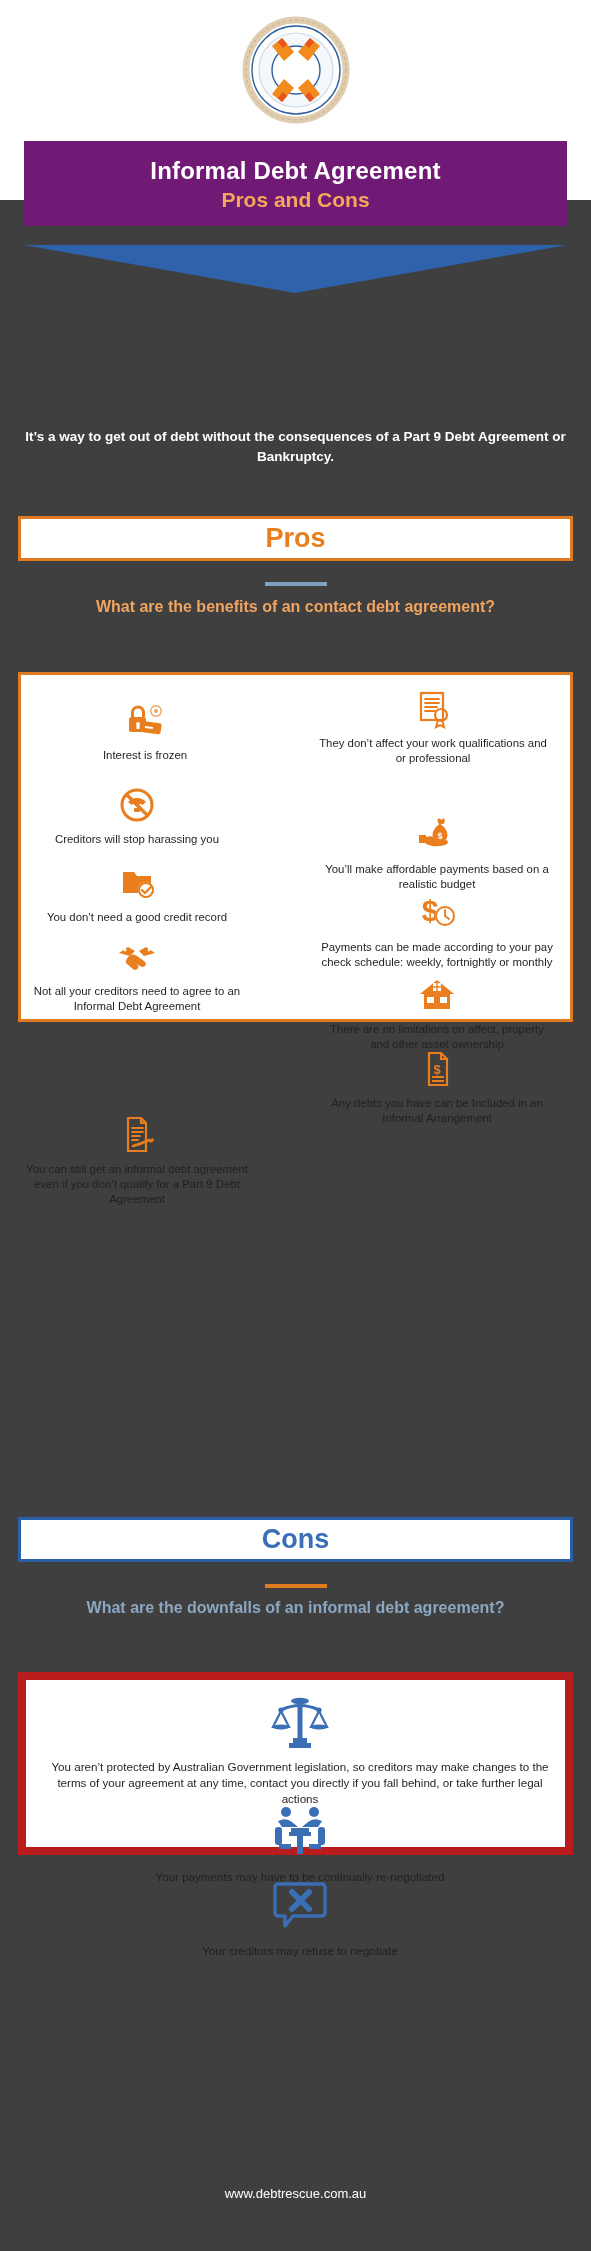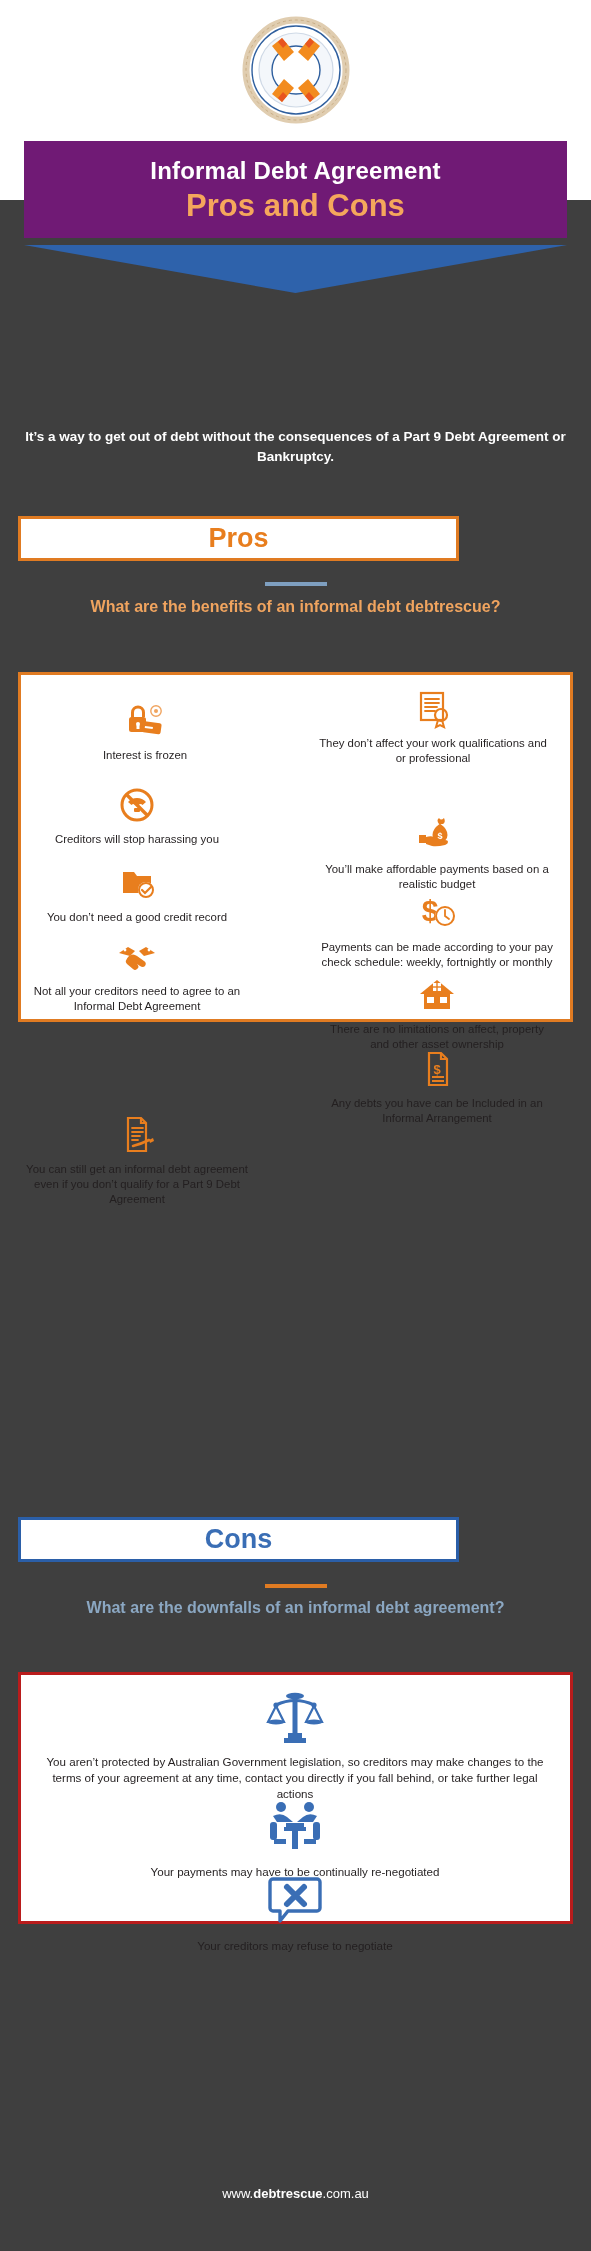--- a/index.html
+++ b/index.html
@@ -58,21 +58,21 @@
   }
   .ribbon-line1 {
     color: #ffffff;
     font-size: 24px;
     font-weight: bold;
     letter-spacing: .2px;
     line-height: 1.15;
   }
   .ribbon-line2 {
     color: #f5a75c;
-    font-size: 31px;
+    font-size: 21px;
     font-weight: bold;
     line-height: 1.2;
     margin-top: 2px;
   }
 
   
   .intro {
     position: absolute;
     left: 18px;
     width: 555px;
@@ -83,21 +83,21 @@
     line-height: 1.45;
     z-index: 6;
   }
   .intro.p1 { top: 333px; }
   .intro.p2 { top: 427px; }
 
   
   .sec-head {
     position: absolute;
     left: 18px;
-    width: 441px;
+    width: 555px;
     height: 45px;
     background: #ffffff;
     display: flex;
     align-items: center;
     justify-content: center;
     z-index: 6;
   }
   .sec-head.pros { top: 516px; border: 3px solid #e07b22; }
   .sec-head.cons { top: 1517px; border: 3px solid #2b5fa8; }
   .sec-head-title { font-size: 27px; font-weight: bold; line-height: 1; }
@@ -129,21 +129,21 @@
 
   
   .panel {
     position: absolute;
     left: 18px;
     width: 555px;
     background: #ffffff;
     z-index: 6;
   }
   .panel.pros { top: 672px; height: 350px; border: 3px solid #e07b22; }
-  .panel.cons { top: 1672px; height: 252px; border: 3px solid #b91c1c; }
+  .panel.cons { top: 1672px; height: 183px; border: 8px solid #b91c1c; }
 
   
   .pro-item {
     position: absolute;
     width: 232px;
     text-align: center;
     color: #231f20;
     font-size: 11.4px;
     line-height: 1.32;
   }
@@ -174,21 +174,21 @@
   
   .footer {
     position: absolute;
     left: 0; top: 2186px;
     width: 591px;
     text-align: center;
     color: #ffffff;
     font-size: 13px;
     z-index: 6;
   }
-  .footer b { font-weight: bold; }
+  .footer b { font-weight: normal; }
 </style>
 </head>
 <body>
 
 <div id="infographic">
 
   <div class="top-band">
     <div class="buoy-wrap">
       <svg viewBox="0 0 108 108" aria-hidden="true">
         <circle cx="54" cy="54" r="50" fill="none" stroke="#e0cdb0" stroke-width="7"></circle>
@@ -220,21 +220,21 @@
     <div class="ribbon-line1">Informal Debt Agreement</div>
     <div class="ribbon-line2">Pros and Cons</div>
   </div>
 
   <div class="intro p2">It’s a way to get out of debt without the consequences of a Part 9 Debt Agreement or Bankruptcy.</div>
 
   <div class="sec-head pros">
     <span class="sec-head-title">Pros</span>
   </div>
   <div class="divider pros"></div>
-  <div class="sec-sub pros">What are the benefits of an informal debt debtrescue?</div>
+  <div class="sec-sub pros">What are the benefits of an contact debt agreement?</div>
 
   <div class="panel pros">
 
     <div class="pro-item" style="left:8px;  top:26px;">
       <span class="pro-icon">
         <svg viewBox="0 0 44 40">
           <rect x="6" y="16" width="17" height="15" rx="2.5" fill="#e87e1e"></rect>
           <path d="M9.5 16 v-4.5 a5.5 5.5 0 0 1 11 0 V16" fill="none" stroke="#e87e1e" stroke-width="3"></path>
           <circle cx="15" cy="23" r="2" fill="#ffffff"></circle>
           <rect x="13.5" y="24" width="3" height="4" fill="#ffffff"></rect>

